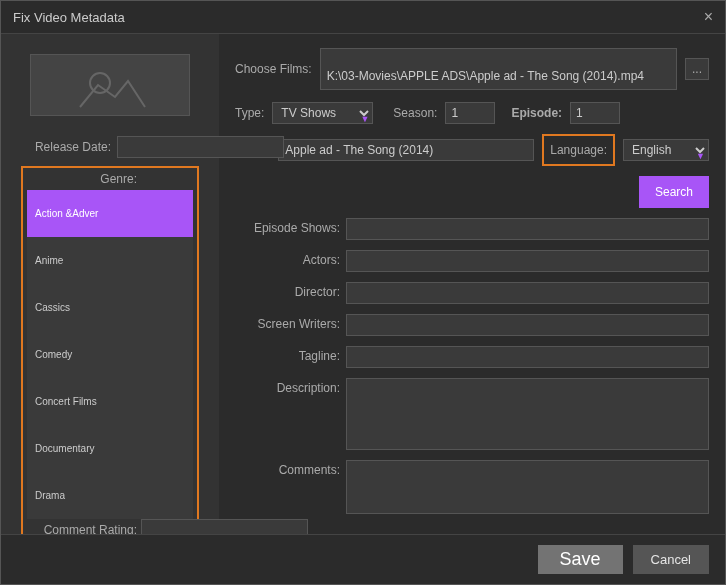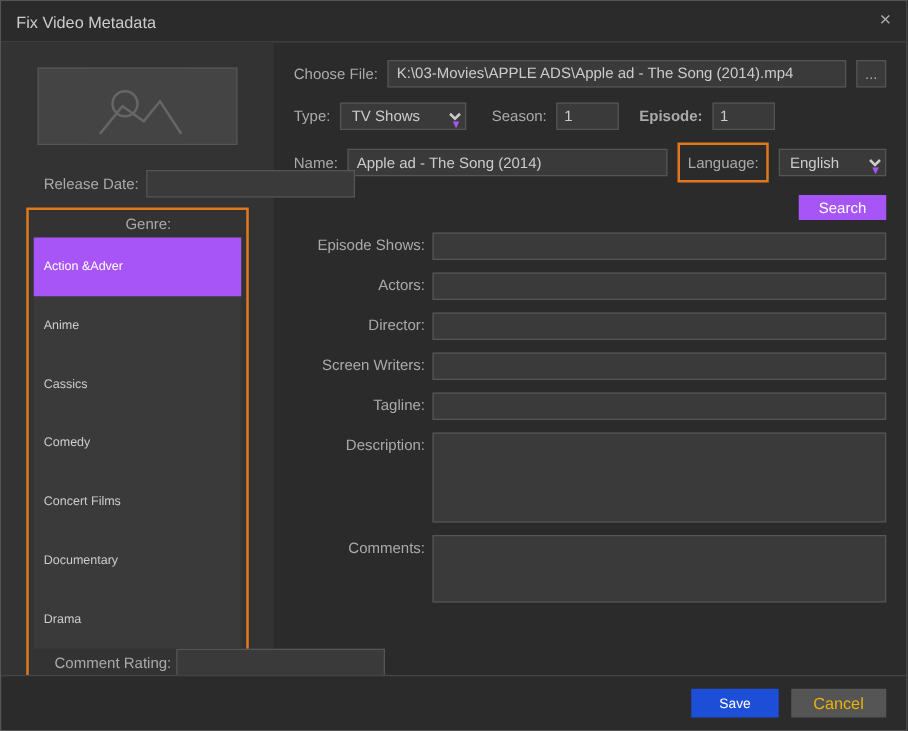--- a/index.html
+++ b/index.html
@@ -95,21 +95,21 @@
     }
     .file-label {
       color: #aaa;
       font-size: 12px;
       flex-shrink: 0;
     }
     .file-path {
       background: #3a3a3a;
       border: 1px solid #555;
       color: #ccc;
-      padding: 2px 6px;
+      padding: 20px 6px;
       font-size: 12px;
       flex: 1;
       height: 22px;
       white-space: nowrap;
       overflow: hidden;
     }
     .dots-btn {
       background: #3a3a3a;
       border: 1px solid #555;
       color: #aaa;
@@ -164,21 +164,21 @@
       display: flex;
       align-items: center;
     }
     .search-btn {
       background: #a855f7;
       color: #fff;
       border: none;
       padding: 3px 16px;
       cursor: pointer;
       font-size: 12px;
-      height: 20px;
+      height: 32px;
       margin-left: auto;
       display: block;
     }
     .form-row {
       display: flex;
       align-items: flex-start;
       gap: 6px;
       margin-bottom: 4px;
     }
     .form-label {
@@ -213,30 +213,30 @@
     }
     .bottom-bar {
       display: flex;
       justify-content: flex-end;
       gap: 10px;
       padding: 10px 16px;
       border-top: 1px solid #444;
       flex-shrink: 0;
     }
     .save-btn {
-      background: #1d4ed8;
+      background: #737373;
       color: #fff;
       border: none;
       padding: 4px 22px;
       cursor: pointer;
-      font-size: 11px;
+      font-size: 18px;
     }
     .cancel-btn {
       background: #555;
-      color: #eab308;
+      color: #e5e5e5;
       border: none;
       padding: 4px 18px;
       cursor: pointer;
       font-size: 13px;
     }
     .release-row {
       display: flex;
       align-items: center;
       gap: 6px;
       margin-bottom: 8px;
@@ -326,21 +326,21 @@
             <span class="genre-label">Comment Rating:</span>
             <input class="input-box" style="flex: 1 1 0%;" type="text" value="">
           </div>
         </div>
       </div>
     </div>
 
     <div class="right-panel">
 
       <div class="file-row">
-        <span class="file-label">Choose File:</span>
+        <span class="file-label">Choose Films:</span>
         <div class="file-path">K:\03-Movies\APPLE ADS\Apple ad - The Song (2014).mp4</div>
         <button class="dots-btn">...</button>
       </div>
 
       <div class="meta-row">
         <span class="meta-label">Type:</span>
         <div class="arrow-wrap">
           <select style="background:#3a3a3a;border:1px solid #555;color:#ccc;height:22px;font-size:12px;padding:0 20px 0 4px;">
             <option>TV Shows</option>
           </select>

